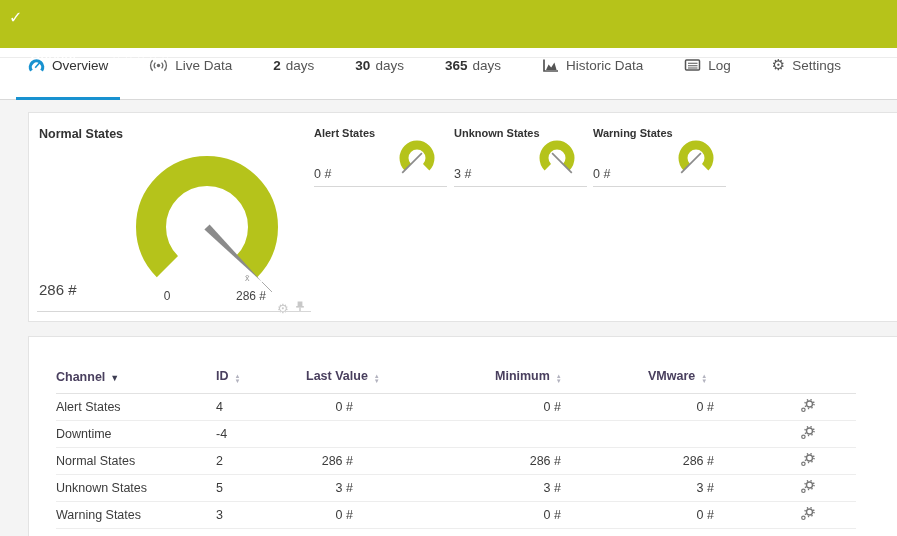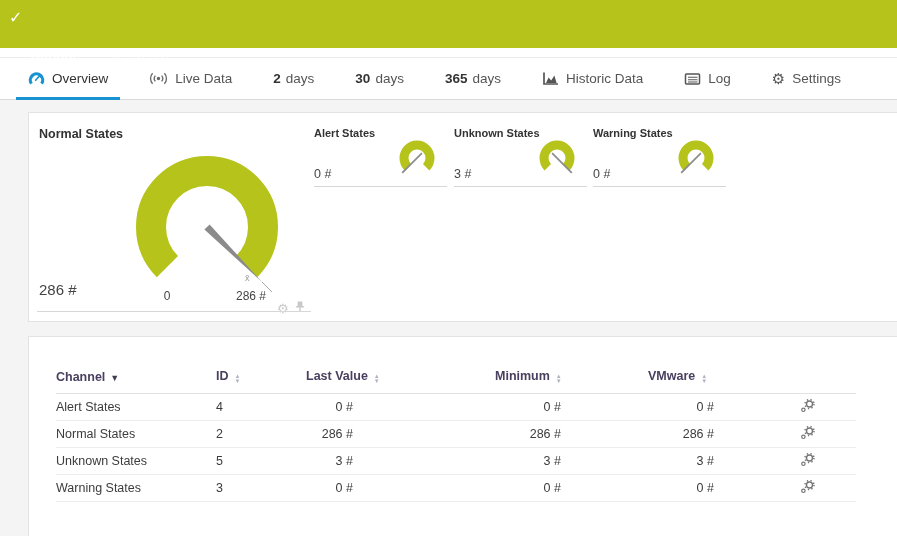--- a/index.html
+++ b/index.html
@@ -25,21 +25,21 @@
   .hdr-status { font-size: 13px; font-weight: 700; margin: 4px 0 0 17px; }
 
   
   .tabbar-wrap { background: #fff; padding-top: 9px; }
   .tabbar {
     display: flex; align-items: stretch; height: 43px;
     border-top: 1px solid #ececec; border-bottom: 1px solid #d9d9d9;
     padding-left: 28px; background: #fff;
   }
   .tab {
-    position: relative; display: flex; align-items: center;
+    position: relative; display: flex; align-items: flex-start;
     margin-right: 41px; cursor: pointer; font-size: 13.5px; color: #555;
     white-space: nowrap;
   }
   .tab .tab-ico { display: inline-flex; align-items: center; margin-right: 7px; }
   .tab b { color: #333; font-weight: 700; margin-right: 5px; }
   .tab .lbl { color: #555; }
   .tab.active .lbl { color: #333; font-weight: 400; }
   .tab.active::after {
     content: ""; position: absolute; left: -12px; right: -12px; bottom: -1px;
     height: 3px; background: #1892d0;
@@ -280,20 +280,32 @@
           <td class="num n-last">0 #</td>
           <td class="num n-min">0 #</td>
           <td class="num n-max">0 #</td>
           <td class="t-edit"><span class="chan-edit-btn"><svg width="15" height="14" viewBox="0 0 15 14">
                   <circle cx="9.5" cy="5" r="3" fill="none" stroke="#777" stroke-width="1.4"></circle>
                   <circle cx="9.5" cy="5" r="4.5" fill="none" stroke="#777" stroke-width="1.5" stroke-dasharray="1.3 2.3"></circle>
                   <circle cx="3.4" cy="10.8" r="1.7" fill="none" stroke="#777" stroke-width="1.2"></circle>
                 </svg></span></td>
         </tr>
         <tr>
+          <td>Downtime</td>
+          <td>-4</td>
+          <td class="num n-last"></td>
+          <td class="num n-min"></td>
+          <td class="num n-max"></td>
+          <td class="t-edit"><span class="chan-edit-btn"><svg width="15" height="14" viewBox="0 0 15 14">
+                  <circle cx="9.5" cy="5" r="3" fill="none" stroke="#777" stroke-width="1.4"></circle>
+                  <circle cx="9.5" cy="5" r="4.5" fill="none" stroke="#777" stroke-width="1.5" stroke-dasharray="1.3 2.3"></circle>
+                  <circle cx="3.4" cy="10.8" r="1.7" fill="none" stroke="#777" stroke-width="1.2"></circle>
+                </svg></span></td>
+        </tr>
+        <tr>
           <td>Normal States</td>
           <td>2</td>
           <td class="num n-last">286 #</td>
           <td class="num n-min">286 #</td>
           <td class="num n-max">286 #</td>
           <td class="t-edit"><span class="chan-edit-btn"><svg width="15" height="14" viewBox="0 0 15 14">
                   <circle cx="9.5" cy="5" r="3" fill="none" stroke="#777" stroke-width="1.4"></circle>
                   <circle cx="9.5" cy="5" r="4.5" fill="none" stroke="#777" stroke-width="1.5" stroke-dasharray="1.3 2.3"></circle>
                   <circle cx="3.4" cy="10.8" r="1.7" fill="none" stroke="#777" stroke-width="1.2"></circle>
                 </svg></span></td>

